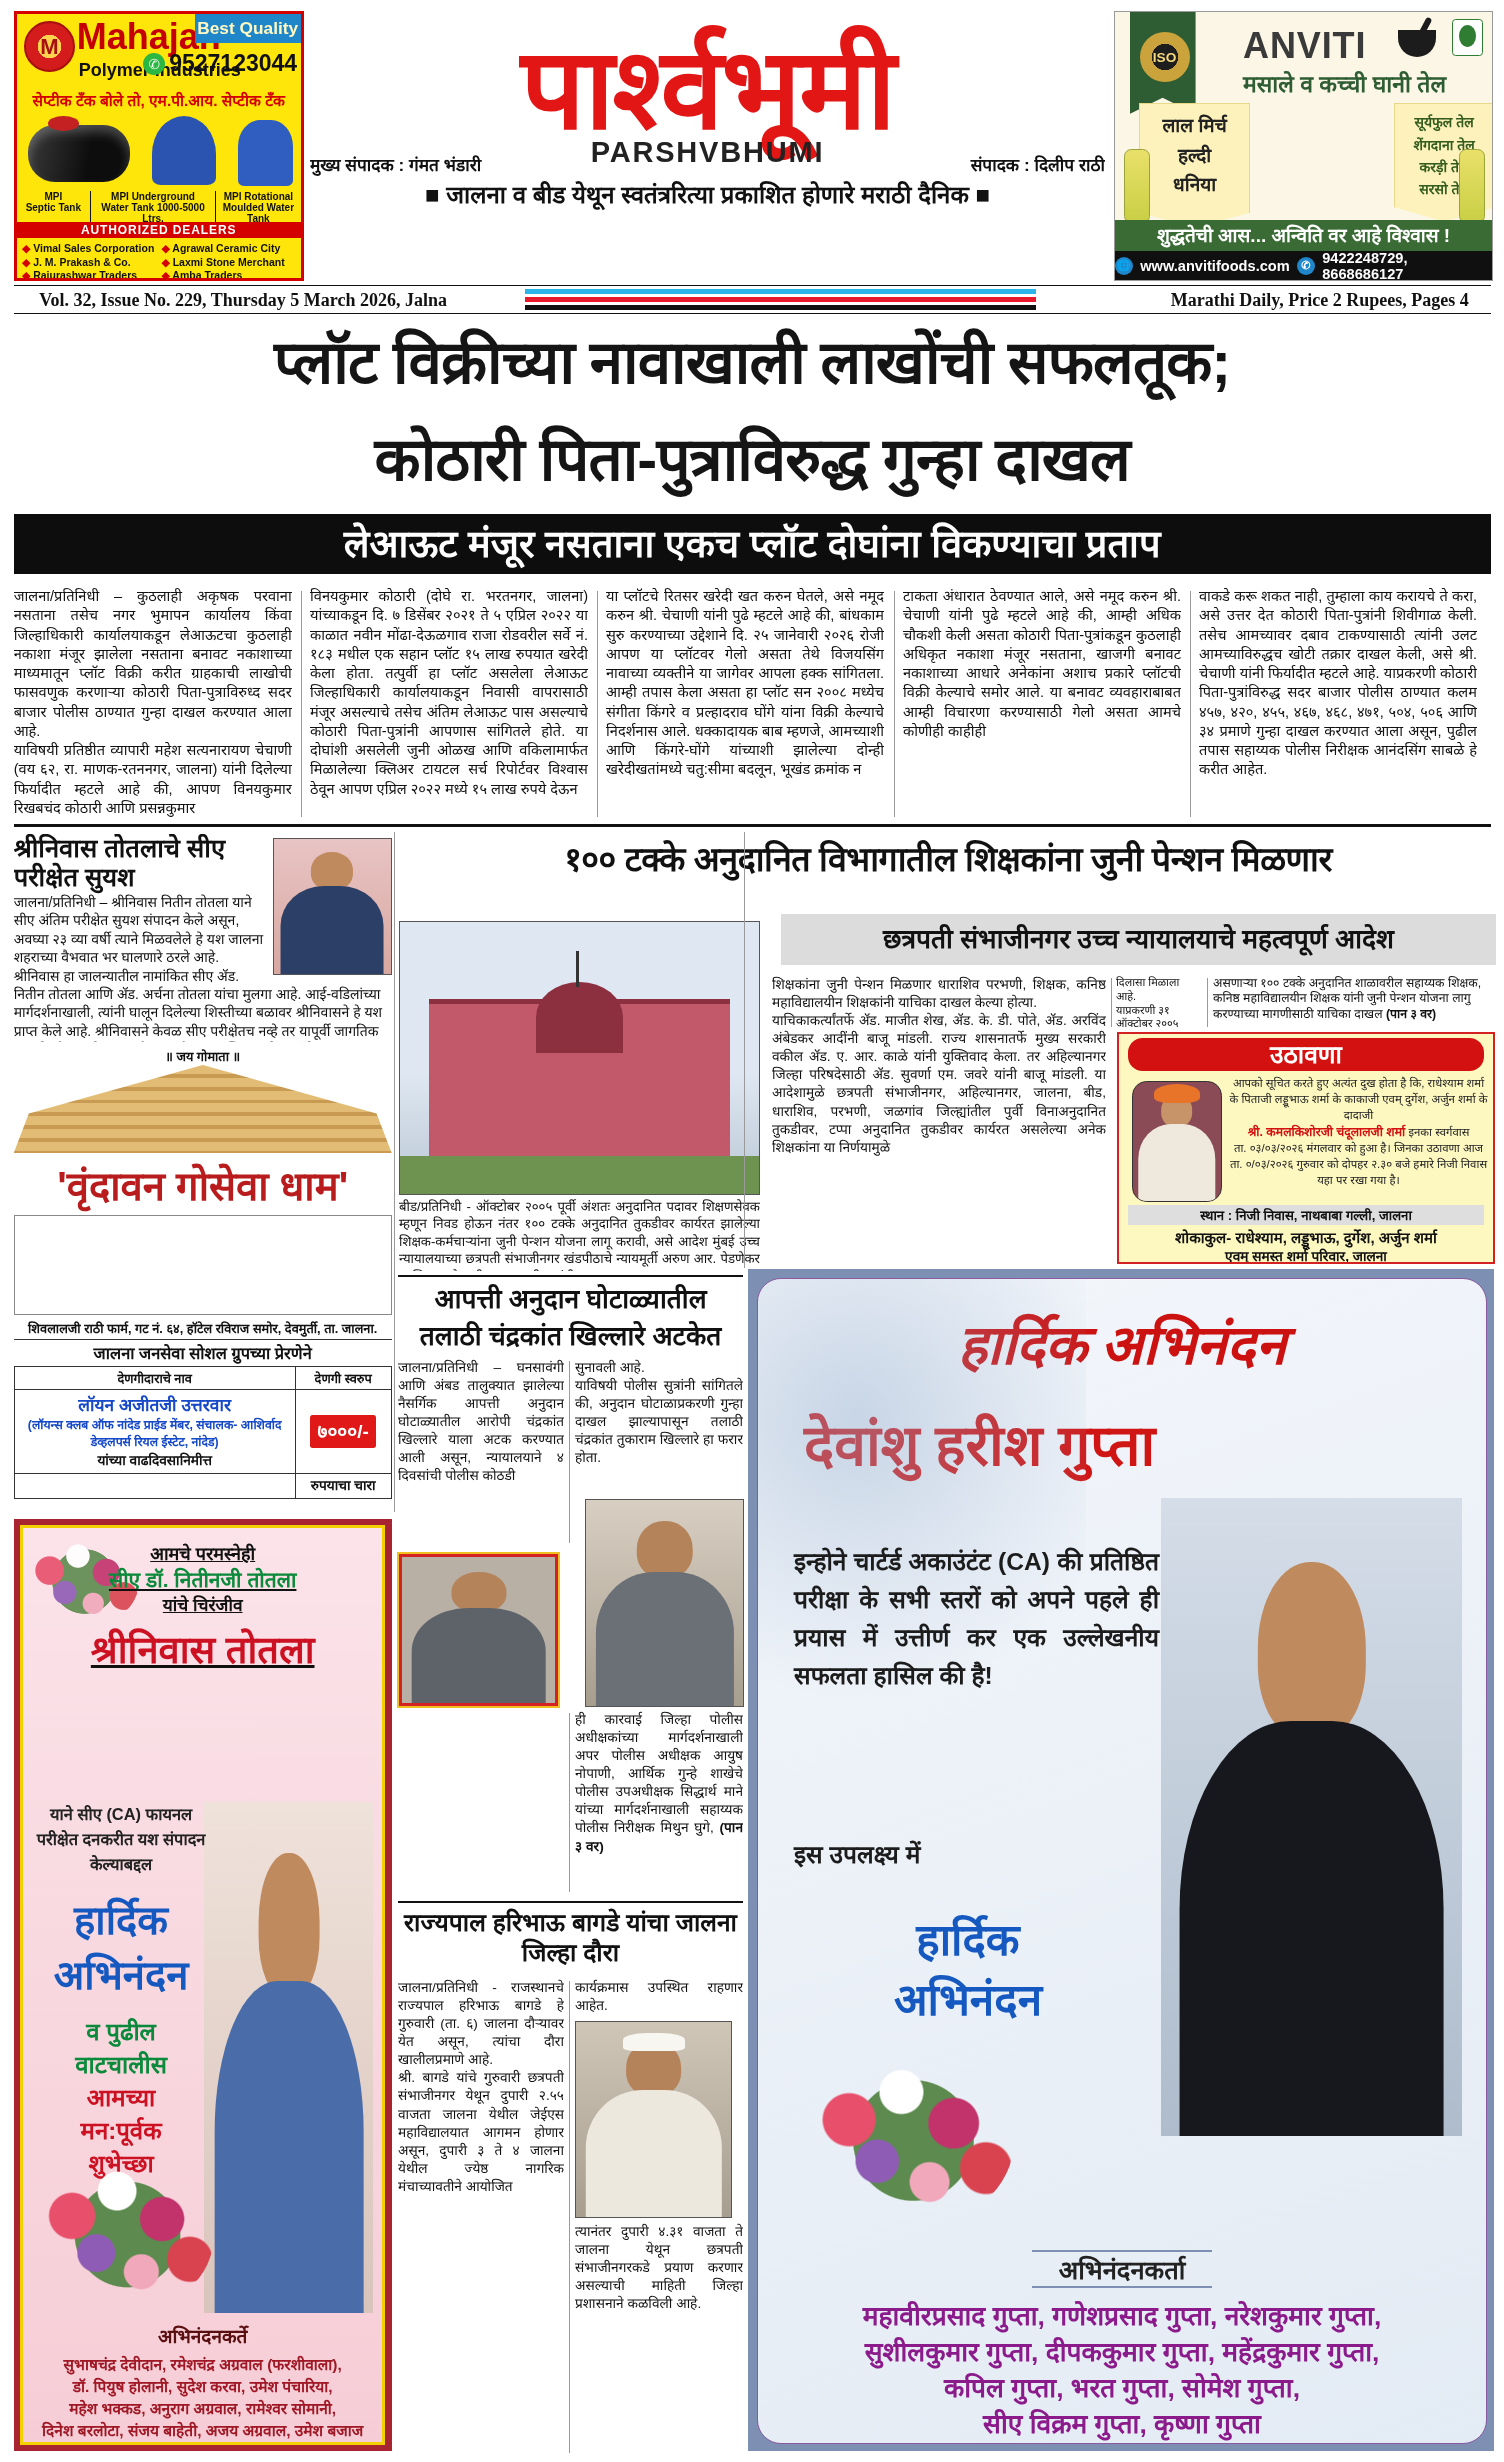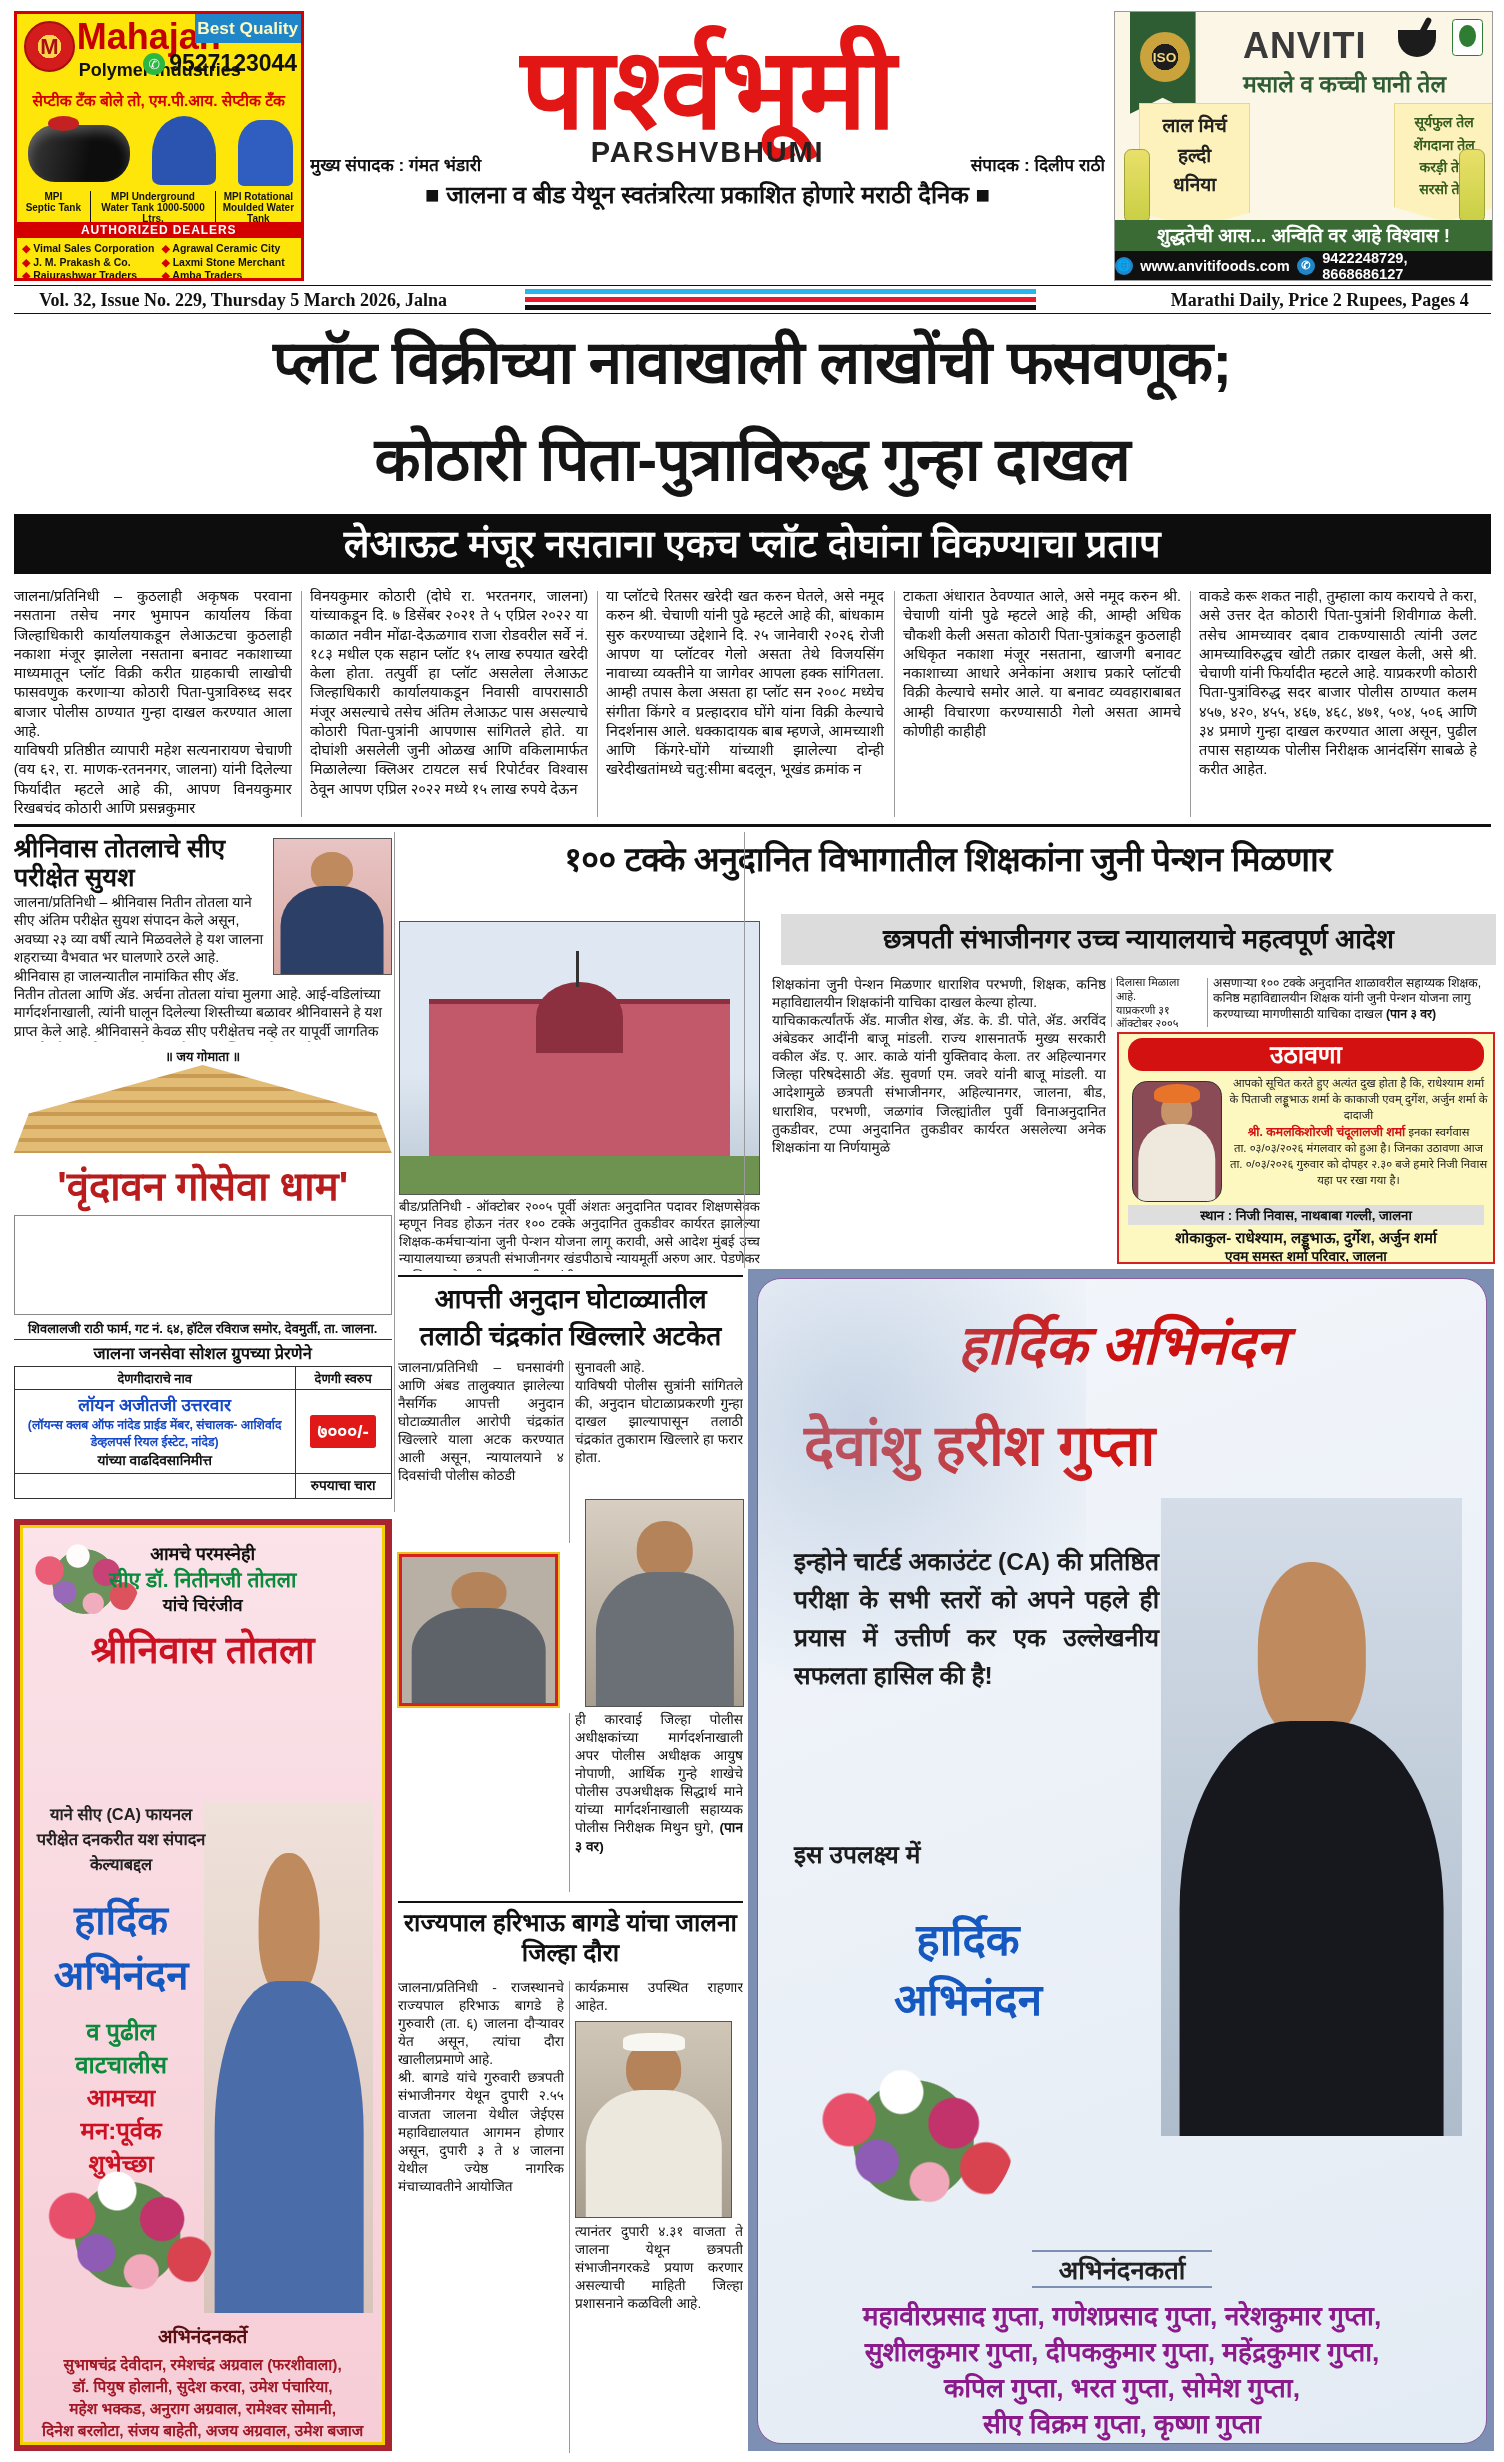--- a/index.html
+++ b/index.html
@@ -113,21 +113,21 @@
   <div class="abs" style="left:13.7px;top:285px;width:1477px;height:29px;border-top:1.8px solid #111;border-bottom:1.8px solid #111;box-sizing:border-box;">
     <span class="abs b serif" style="left:25.5px;top:3.6px;font-size:18px;">Vol. 32, Issue No. 229, Thursday 5 March 2026, Jalna</span>
     <div class="abs" style="left:511px;top:2.7px;width:511px;">
       <div style="height:5.5px;background:#2bb5e8;margin-bottom:2.7px;"></div>
       <div style="height:5.5px;background:#e8192c;margin-bottom:2.7px;"></div>
       <div style="height:4.6px;background:#111;"></div>
     </div>
     <span class="abs b serif" style="right:22px;top:3.6px;font-size:18px;">Marathi Daily, Price 2 Rupees, Pages 4</span>
   </div>
 
-  <div class="abs xb ctr" style="left:13.7px;top:319px;width:1477px;font-size:60px;letter-spacing:-0.9px;color:#151515;">प्लॉट विक्रीच्या नावाखाली लाखोंची फसवणूक;</div>
+  <div class="abs xb ctr" style="left:13.7px;top:319px;width:1477px;font-size:60px;letter-spacing:-0.9px;color:#151515;">प्लॉट विक्रीच्या नावाखाली लाखोंची सफलतूक;</div>
   <div class="abs xb ctr" style="left:13.7px;top:416px;width:1477px;font-size:60px;letter-spacing:-0.9px;color:#151515;">कोठारी पिता-पुत्राविरुद्ध गुन्हा दाखल</div>
   <div class="abs" style="left:13.7px;top:514px;width:1477px;height:60px;background:#0d0d0d;">
     <div class="xb ctr" style="color:#fff;font-size:38px;line-height:60px;">लेआऊट मंजूर नसताना एकच प्लॉट दोघांना विकण्याचा प्रताप</div>
   </div>
 
   <div class="abs news pre just" style="left:13.7px;top:587px;width:278px;height:233px;overflow:hidden;">जालना/प्रतिनिधी – कुठलाही अकृषक परवाना नसताना तसेच नगर भुमापन कार्यालय किंवा जिल्हाधिकारी कार्यालयाकडून लेआऊटचा कुठलाही नकाशा मंजूर झालेला नसताना बनावट नकाशाच्या माध्यमातून प्लॉट विक्री करीत ग्राहकाची लाखोची फासवणुक करणाऱ्या कोठारी पिता-पुत्राविरुध्द सदर बाजार पोलीस ठाण्यात गुन्हा दाखल करण्यात आला आहे.
 याविषयी प्रतिष्ठीत व्यापारी महेश सत्यनारायण चेचाणी (वय ६२, रा. माणक-रतननगर, जालना) यांनी दिलेल्या फिर्यादीत म्हटले आहे की, आपण विनयकुमार रिखबचंद कोठारी आणि प्रसन्नकुमार</div>
   <div class="abs news pre just" style="left:310px;top:587px;width:278px;height:233px;overflow:hidden;">विनयकुमार कोठारी (दोघे रा. भरतनगर, जालना) यांच्याकडून दि. ७ डिसेंबर २०२१ ते ५ एप्रिल २०२२ या काळात नवीन मोंढा-देऊळगाव राजा रोडवरील सर्वे नं. १८३ मधील एक सहान प्लॉट १५ लाख रुपयात खरेदी केला होता. तत्पुर्वी हा प्लॉट असलेला लेआऊट जिल्हाधिकारी कार्यालयाकडून निवासी वापरासाठी मंजूर असल्याचे तसेच अंतिम लेआऊट पास असल्याचे कोठारी पिता-पुत्रांनी आपणास सांगितले होते. या दोघांशी असलेली जुनी ओळख आणि वकिलामार्फत मिळालेल्या क्लिअर टायटल सर्च रिपोर्टवर विश्वास ठेवून आपण एप्रिल २०२२ मध्ये १५ लाख रुपये देऊन</div>
   <div class="abs news pre just" style="left:606px;top:587px;width:278px;height:233px;overflow:hidden;">या प्लॉटचे रितसर खरेदी खत करुन घेतले, असे नमूद करुन श्री. चेचाणी यांनी पुढे म्हटले आहे की, बांधकाम सुरु करण्याच्या उद्देशाने दि. २५ जानेवारी २०२६ रोजी आपण या प्लॉटवर गेलो असता तेथे विजयसिंग नावाच्या व्यक्तीने या जागेवर आपला हक्क सांगितला. आम्ही तपास केला असता हा प्लॉट सन २००८ मध्येच संगीता किंगरे व प्रल्हादराव घोंगे यांना विक्री केल्याचे निदर्शनास आले. धक्कादायक बाब म्हणजे, आमच्याशी आणि किंगरे-घोंगे यांच्याशी झालेल्या दोन्ही खरेदीखतांमध्ये चतु:सीमा बदलून, भूखंड क्रमांक न</div>
   <div class="abs news pre just" style="left:903px;top:587px;width:278px;height:233px;overflow:hidden;">टाकता अंधारात ठेवण्यात आले, असे नमूद करुन श्री. चेचाणी यांनी पुढे म्हटले आहे की, आम्ही अधिक चौकशी केली असता कोठारी पिता-पुत्रांकडून कुठलाही अधिकृत नकाशा मंजूर नसताना, खाजगी बनावट नकाशाच्या आधारे अनेकांना अशाच प्रकारे प्लॉटची विक्री केल्याचे समोर आले. या बनावट व्यवहाराबाबत आम्ही विचारणा करण्यासाठी गेलो असता आमचे कोणीही काहीही</div>
@@ -234,21 +234,21 @@
   <div class="abs" style="left:575px;top:1979px;width:168px;height:474px;overflow:hidden;font-size:13.7px;line-height:1.32;text-align:justify;">
     <div>कार्यक्रमास उपस्थित राहणार आहेत.</div>
     <div class="portrait" style="width:155px;height:195px;margin:5.5px 0;border:1.8px solid #555;background:linear-gradient(#cfc6b8,#a89e90);--suit:#ece8de;--skin:#b5835a;">
       <div style="position:absolute;top:6%;left:30%;width:40%;height:9%;background:#f8f6f0;border-radius:40% 40% 20% 20%;"></div>
     </div>
     <div>त्यानंतर दुपारी ४.३१ वाजता ते जालना येथून छत्रपती संभाजीनगरकडे प्रयाण करणार असल्याची माहिती जिल्हा प्रशासनाने कळविली आहे.</div>
   </div>
   <div class="rule-v" style="left:569px;top:1981px;height:472px;"></div>
 
   <div class="abs" style="left:13.7px;top:1519px;width:378px;height:932px;background:#a82430;padding:6.4px;box-sizing:border-box;">
-    <div style="position:relative;width:100%;height:100%;background:linear-gradient(#fbe3e9,#f6cdd6);border:3.6px solid #f3d000;box-sizing:border-box;overflow:hidden;">
+    <div style="position:relative;width:100%;height:100%;background:linear-gradient(#fbe3e9,#f6cdd6);border:3.6px solid #f3d000;box-sizing:border-box;overflow:hidden;text-decoration:underline;">
       <div class="flowers" style="position:absolute;left:7.3px;top:7.3px;width:109px;height:91px;opacity:.9;"></div>
       <div class="ctr" style="position:relative;">
         <div class="b" style="font-size:18px;margin-top:12.8px;">आमचे परमस्नेही</div>
         <div class="xb" style="font-size:21px;color:#0a8a3a;">सीए डॉ. नितीनजी तोतला</div>
         <div class="b" style="font-size:17.3px;">यांचे चिरंजीव</div>
         <div class="xb" style="font-size:38px;color:#cc1122;margin:5.5px 0;">श्रीनिवास तोतला</div>
       </div>
       <div class="portrait" style="position:absolute;right:9px;top:274px;width:169px;height:511px;background:linear-gradient(#efe2da,#d9c4bb);--suit:#4a6ca8;--skin:#c08a5f;"></div>
       <div class="ctr" style="position:absolute;left:9px;top:274px;width:178px;">
         <div class="b" style="font-size:16.4px;line-height:1.5;color:#222;">याने सीए (CA) फायनल परीक्षेत दनकरीत यश संपादन केल्याबद्दल</div>

